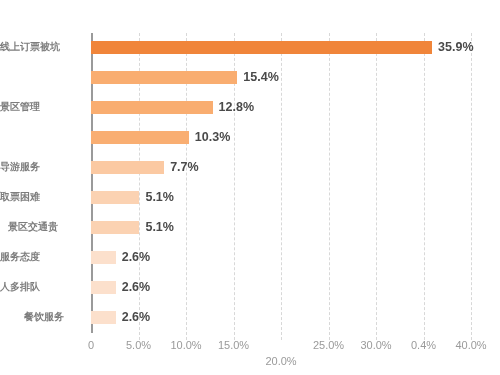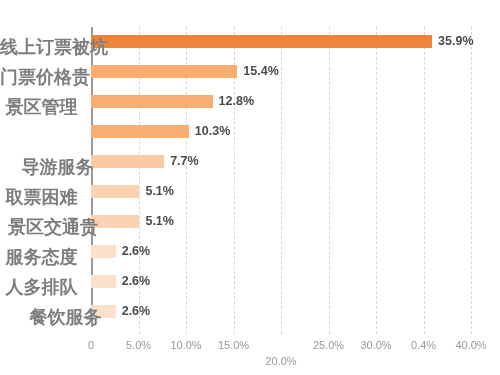--- a/index.html
+++ b/index.html
@@ -19,21 +19,21 @@
     width: 500px;
     height: 375px;
     background: #ffffff;
   }
 
   
 
   #plot-area {
     position: absolute;
     left: 91px;
-    top: 27px;
+    top: 33px;
     width: 380px;
     height: 300px;
   }
 
   .gridline {
     position: absolute;
     top: 0;
     width: 0;
     height: 307px;
     border-left: 1px dashed #d8d8d8;
@@ -65,22 +65,22 @@
     font-weight: bold;
     color: #4a4a4a;
     white-space: nowrap;
     line-height: 16px;
   }
 
   .cat-label {
     position: absolute;
     left: 0;
     width: 83px;
-    text-align: center;
-    font-size: 18px;
+    text-align: left;
+    font-size: 10px;
     color: #7d7d7d;
     font-weight: bold;
     white-space: nowrap;
     line-height: 16px;
   }
 
   .tick-label {
     position: absolute;
     top: 338px;
     font-size: 11px;
@@ -141,23 +141,22 @@
         <div class="bar" style="width: 24.7px; background: rgb(252, 224, 204);"></div>
         <div class="bar-value" style="left: 30.7px;">2.6%</div>
       </div>
       <div class="bar-row" style="top: 270px;">
         <div class="bar" style="width: 24.7px; background: rgb(252, 224, 204);"></div>
         <div class="bar-value" style="left: 30.7px;">2.6%</div>
       </div>
     </div>
 
 <div class="cat-label" style="top: 39px;">线上订票被坑</div>
-    <div class="cat-label" style="top: 69px;">门票价格贵</div>
     <div class="cat-label" style="top: 99px;">景区管理</div>
-    <div class="cat-label" style="top: 159px; padding-left: 16px;">导游服务</div>
+    <div class="cat-label" style="top: 159px;">导游服务</div>
     <div class="cat-label" style="top: 189px;">取票困难</div>
     <div class="cat-label" style="top: 219px; margin-left: 8px;">景区交通贵</div>
     <div class="cat-label" style="top: 249px;">服务态度</div>
     <div class="cat-label" style="top: 279px;">人多排队</div>
     <div class="cat-label" style="top: 309px; margin-left: 24px;">餐饮服务</div>
     <div class="tick-label" style="left: 91px;">0</div>
     <div class="tick-label" style="left: 138.5px;">5.0%</div>
     <div class="tick-label" style="left: 186px;">10.0%</div>
     <div class="tick-label" style="left: 233.5px;">15.0%</div>
     <div class="tick-label" style="left: 281px; margin-top: 16px;">20.0%</div>

